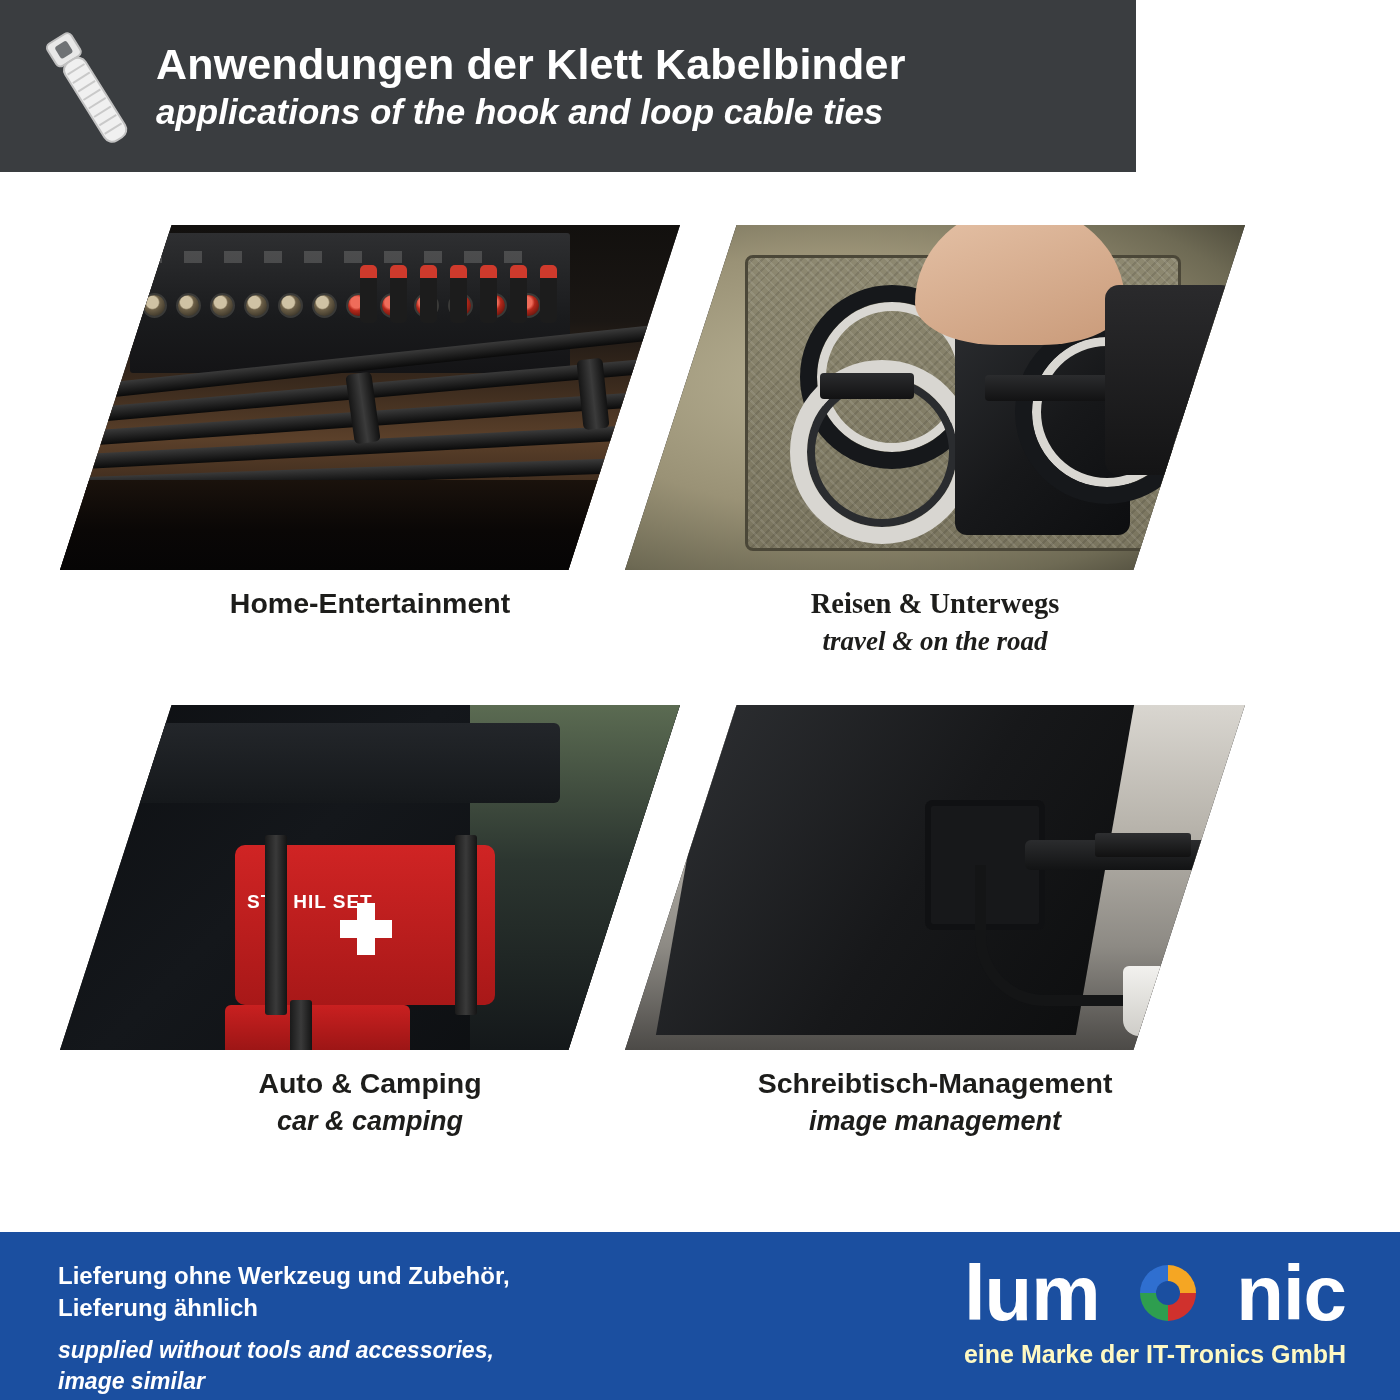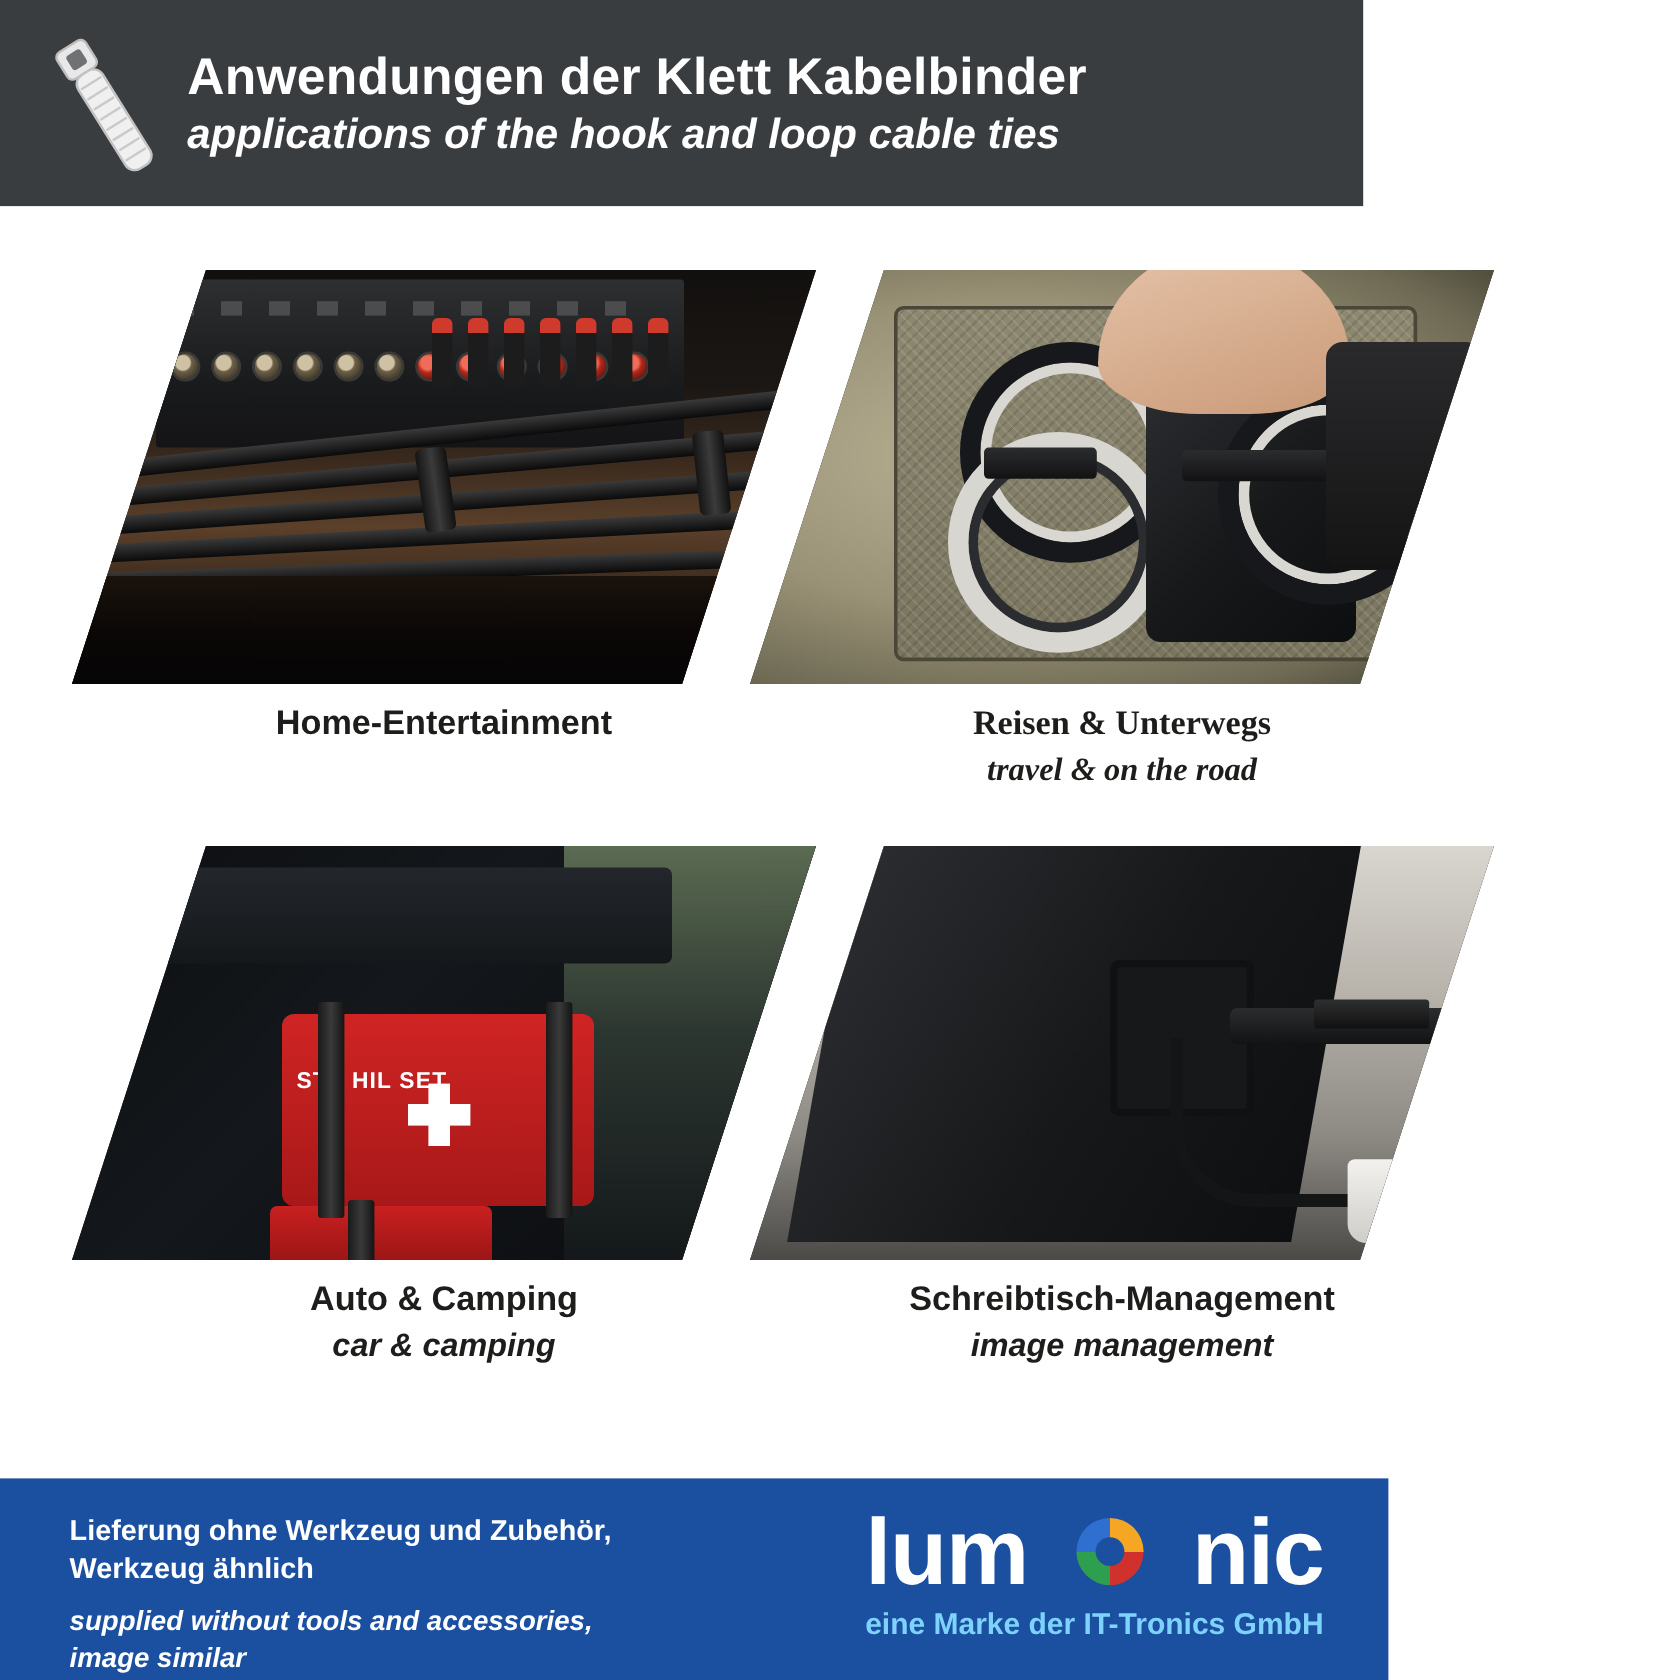--- a/index.html
+++ b/index.html
@@ -280,21 +280,21 @@
     position: absolute; right: 36px; bottom: 14px; width: 86px; height: 70px;
     background: linear-gradient(180deg, #f2f1ee, #cfcdc8);
     border-radius: 6px 6px 16px 16px;
   }
 
   
   .footer {
     position: absolute;
     left: 0;
     bottom: 0;
-    width: 1157px;
+    width: 1400px;
     height: 168px;
     background: #1b4fa0;
     overflow: hidden;
   }
   .footer-note {
     position: absolute;
     left: 58px;
     top: 28px;
     color: #ffffff;
     line-height: 1.32;
@@ -338,21 +338,21 @@
   .brand-o::after {
     content: "";
     position: absolute;
     left: 50%; top: 50%;
     transform: translate(-50%, -50%);
     width: 24px; height: 24px;
     border-radius: 50%;
     background: #1b4fa0;
   }
   .brand-sub {
-    color: #7dd3fc;
+    color: #fef9c3;
     font-size: 25px;
     font-weight: bold;
     margin-top: 8px;
   }
 </style>
 </head>
 <body>
 
 <div class="header">
   <div class="header-shape"></div>
@@ -488,21 +488,21 @@
       <div class="en">image management</div>
     </div>
   </div>
 
 </div>
 
 <div class="footer">
   <div class="footer-note">
     <div class="de">
       <div>Lieferung ohne Werkzeug und Zubehör,</div>
-      <div>Werkzeug ähnlich</div>
+      <div>Lieferung ähnlich</div>
     </div>
     <div class="en">
       <div>supplied without tools and accessories,</div>
       <div>image similar</div>
     </div>
   </div>
   <div class="brand">
     <div class="brand-word">
       <span>lum</span>
       <span class="brand-o"></span>

